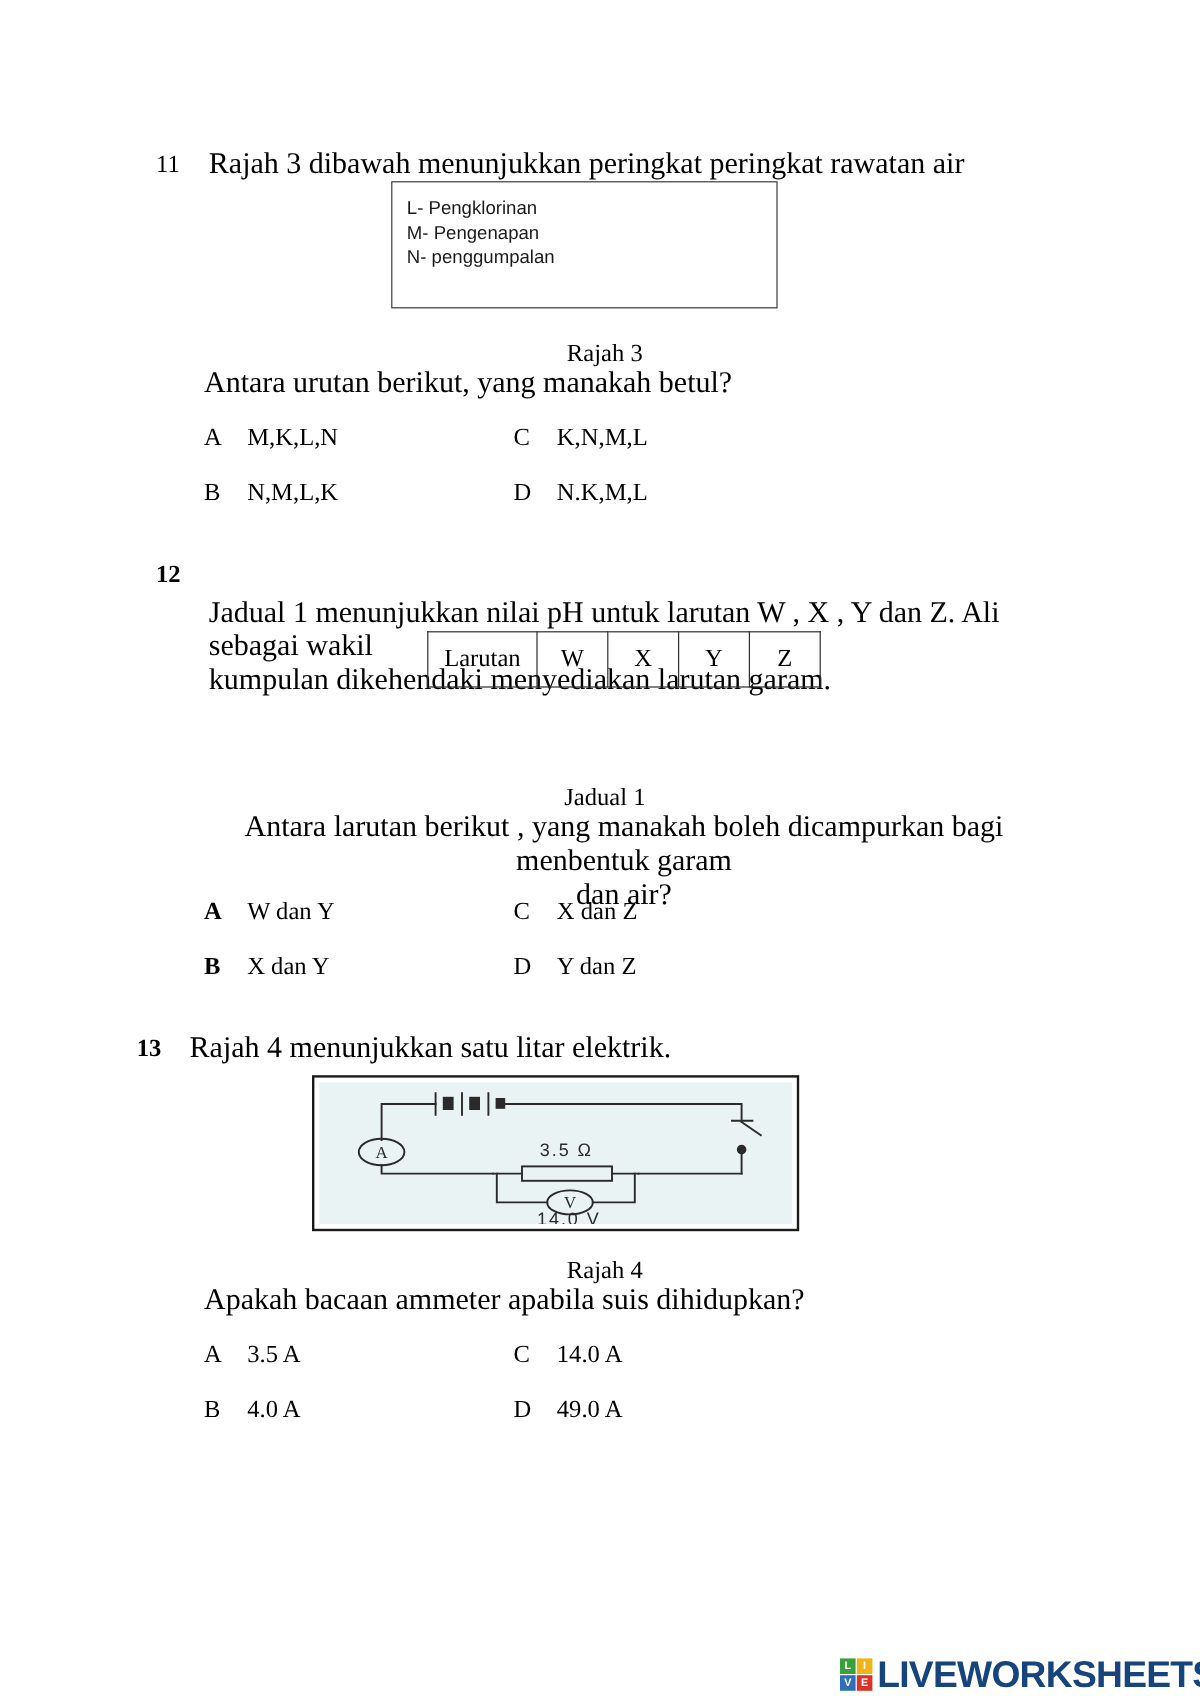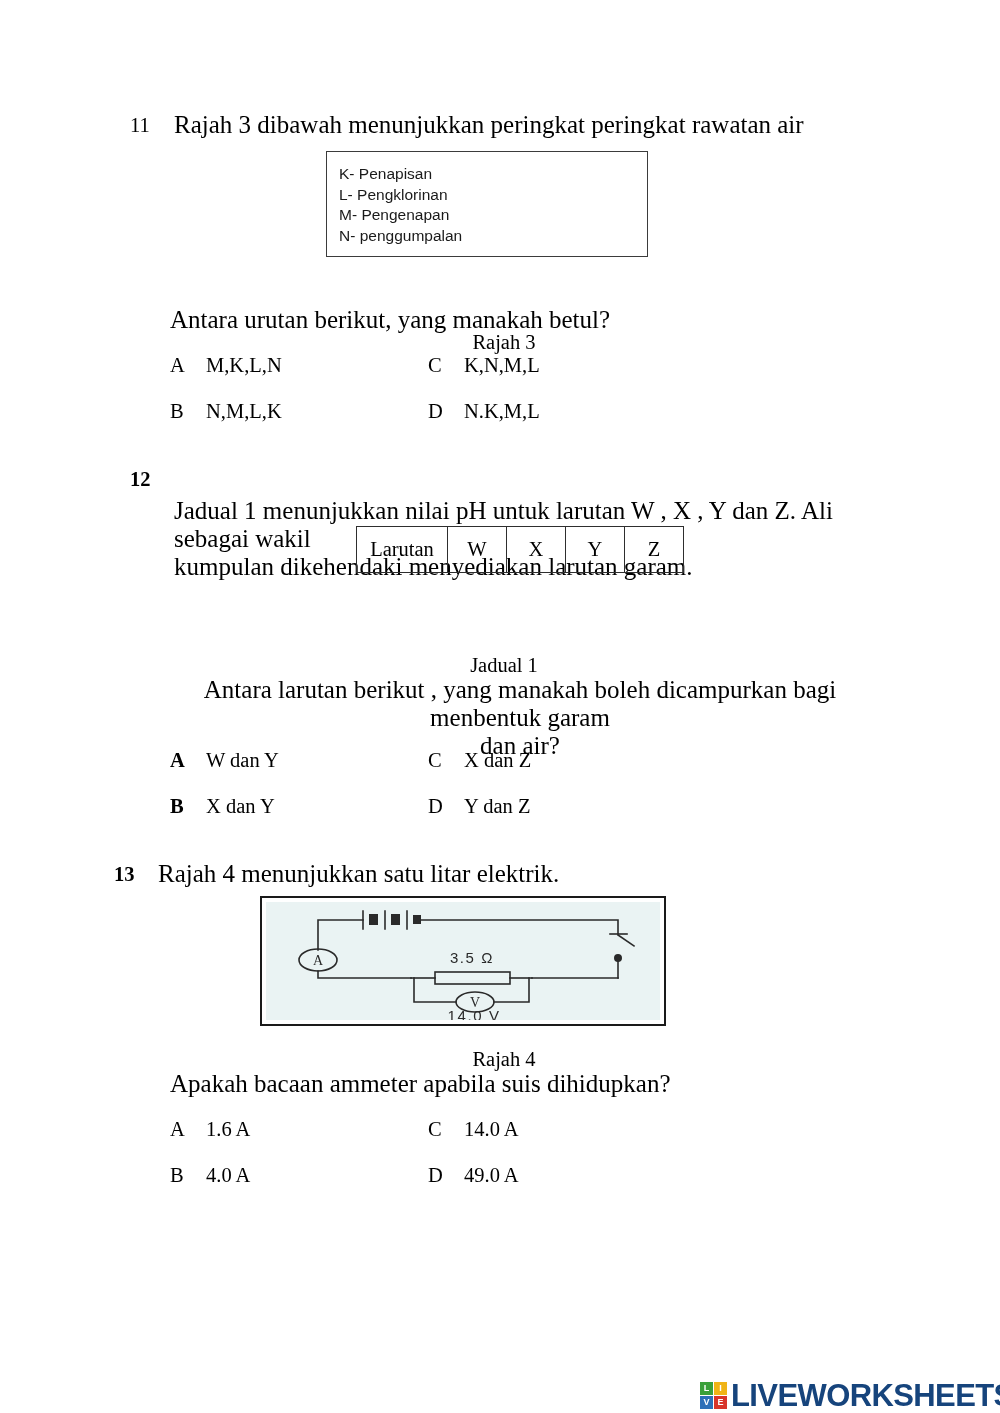--- a/index.html
+++ b/index.html
@@ -179,33 +179,32 @@
     letter-spacing: -0.6px;
     color: #16447c;
     line-height: 1;
   }
 </style>
 </head>
 <body style="background: rgb(255, 255, 255); color: rgb(0, 0, 0);">
 
 <div class="page">
 
-  <div class="q-row" style="left:130px; top:111px; width:760px;">
+  <div class="q-row" style="left:130px; top:123px; width:760px;">
     <div class="q-num">11</div>
     <div class="q-text">Rajah 3 dibawah menunjukkan peringkat peringkat rawatan air</div>
   </div>
 
   <div class="info-box">
-    <div class="line">K- Penapisan</div>
     <div class="line">L- Pengklorinan</div>
     <div class="line">M- Pengenapan</div>
     <div class="line">N- penggumpalan</div>
   </div>
 
-  <div class="caption" style="left:404px; top:282px; width:200px;margin-top:47px;">Rajah 3</div>
+  <div class="caption" style="left:404px; top:282px; width:200px;">Rajah 3</div>
 
   <div class="stem" style="left:170px; top:306px; width:700px;">Antara urutan berikut, yang manakah betul?</div>
 
   <div class="options" style="left:170px; top:352px;">
     <div class="opt-line">
       <div class="opt left">
         <span class="opt-letter">A</span>
         <span class="opt-text">M,K,L,N</span>
       </div>
       <div class="opt right">
@@ -326,21 +325,21 @@
   </div>
 
   <div class="caption" style="left:404px; top:1046px; width:200px;">Rajah 4</div>
 
   <div class="stem" style="left:170px; top:1070px; width:700px;">Apakah bacaan ammeter apabila suis dihidupkan?</div>
 
   <div class="options" style="left:170px; top:1116px;">
     <div class="opt-line">
       <div class="opt left">
         <span class="opt-letter">A</span>
-        <span class="opt-text">1.6 A</span>
+        <span class="opt-text">3.5 A</span>
       </div>
       <div class="opt right">
         <span class="opt-letter">C</span>
         <span class="opt-text">14.0 A</span>
       </div>
     </div>
     <div class="opt-line">
       <div class="opt left">
         <span class="opt-letter">B</span>
         <span class="opt-text">4.0 A</span>

